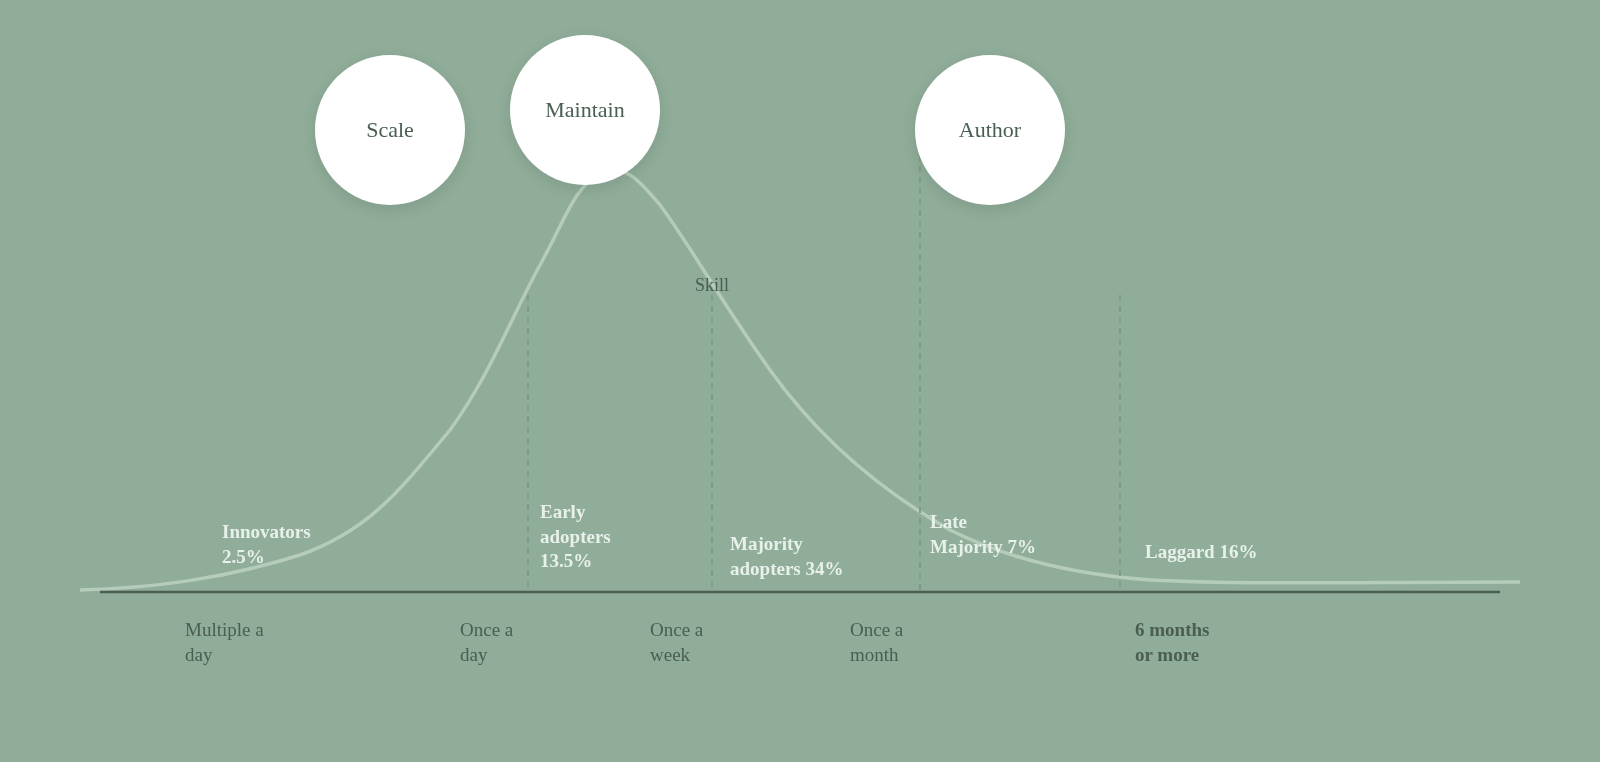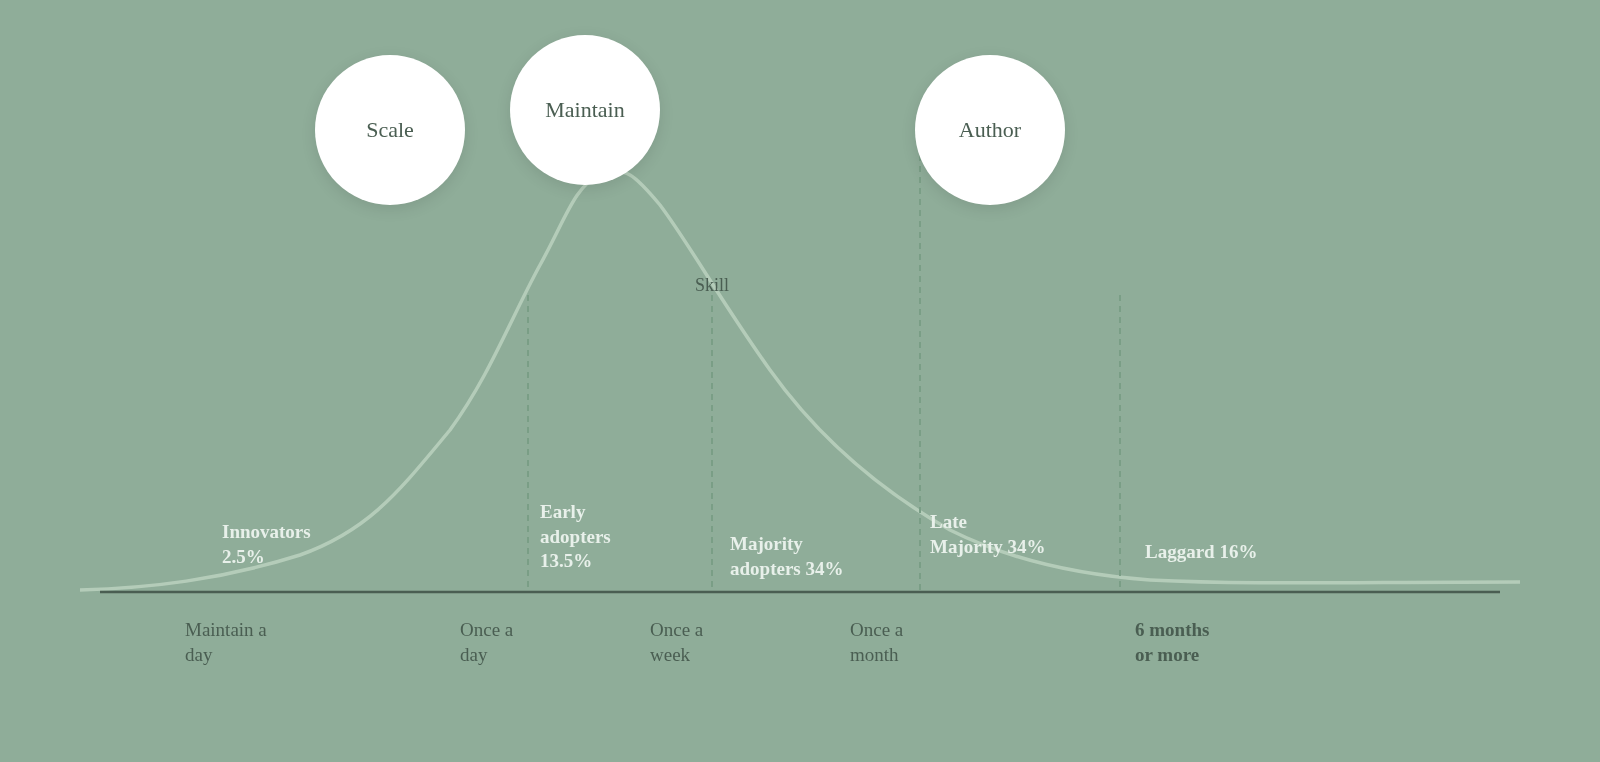--- a/index.html
+++ b/index.html
@@ -113,25 +113,25 @@
 2.5%</div>
 
   <div class="segment-label" style="left: 540px; top: 500px; transform: none; white-space: pre-line;">Early
 adopters
 13.5%</div>
 
   <div class="segment-label" style="left: 730px; top: 532px; transform: none; white-space: pre-line;">Majority
 adopters 34%</div>
 
   <div class="segment-label" style="left: 930px; top: 510px; transform: none; white-space: pre-line;">Late
-Majority 34%</div>
+Majority 7%</div>
 
   <div class="segment-label" style="left: 1145px; top: 540px; transform: none;">Laggard 16%</div>
 
-  <div class="freq-label" style="left: 185px; top: 618px; white-space: pre-line;">Maintain a
+  <div class="freq-label" style="left: 185px; top: 618px; white-space: pre-line;">Multiple a
 day</div>
 
   <div class="freq-label" style="left: 460px; top: 618px; white-space: pre-line;">Once a
 day</div>
 
   <div class="freq-label" style="left: 650px; top: 618px; white-space: pre-line;">Once a
 week</div>
 
   <div class="freq-label" style="left: 850px; top: 618px; white-space: pre-line;">Once a
 month</div>

